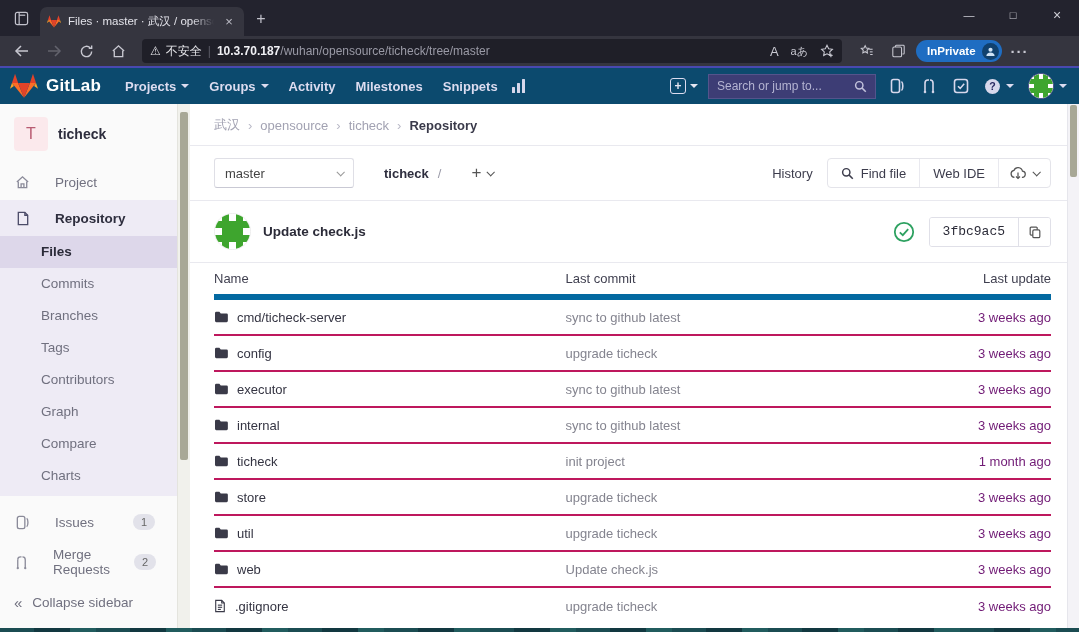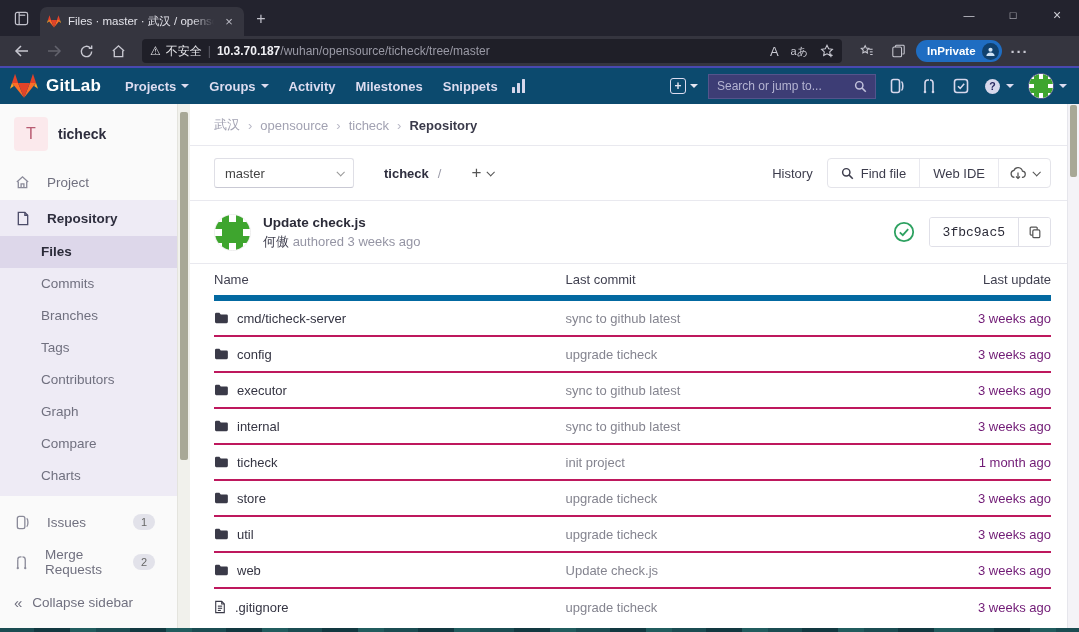--- a/index.html
+++ b/index.html
@@ -49,21 +49,21 @@
 
   
   .page{flex:1;display:flex;min-height:0;position:relative}
 
   
   .sidebar{width:190px;background:#fafafa;position:relative;flex:none;display:flex;flex-direction:column;font-size:13.5px}
   .sb-inner{flex:1;overflow:hidden;padding-right:13px}
   .sb-project{display:flex;align-items:center;gap:10px;padding:13px 0 13px 14px}
   .sb-avatar{width:34px;height:34px;border-radius:4px;background:#fbe9ec;color:#b85c72;display:flex;align-items:center;justify-content:center;font-size:16px}
   .sb-project-name{font-weight:bold;color:#2e2e3e;font-size:14px}
-  .sb-item{display:flex;align-items:center;gap:16px;height:36px;padding-left:14px;color:#70707f;cursor:pointer}
+  .sb-item{display:flex;align-items:center;gap:24px;height:36px;padding-left:14px;color:#70707f;cursor:pointer}
   .sb-item .ic{width:17px;display:flex;justify-content:center;color:#8a8a99}
   .sb-section{background:#eeebf5;padding-bottom:4px}
   .sb-section .sb-item.head{color:#2e2e3e;font-weight:bold}
   .sb-section .sb-item.head .ic{color:#4b4b68}
   .sb-sub{display:block;height:32px;line-height:32px;padding-left:41px;color:#70707f;cursor:pointer}
   .sb-sub.active{background:#ddd7ea;color:#2a2a38;font-weight:bold}
   .sb-badge{margin-left:auto;margin-right:22px;background:#e2e2ea;color:#666;border-radius:9px;font-size:11px;padding:2px 8px}
   .sb-collapse{margin-top:auto;display:flex;align-items:center;gap:10px;height:44px;padding-left:14px;color:#70707f;cursor:pointer}
   .sb-scrollbar{position:absolute;right:0;top:0;bottom:0;width:13px;background:#f1f1ec;border-left:1px solid #e4e4de}
   .sb-thumb{position:absolute;left:2px;right:2px;top:8px;height:348px;background:#a8a896;border-radius:2px}
@@ -457,24 +457,20 @@
                 <rect x="0" y="1" width="5" height="1"></rect>
                 <rect x="1" y="2" width="3" height="1"></rect>
                 <rect x="0" y="3" width="5" height="1"></rect>
                 <rect x="1" y="4" width="1" height="1"></rect>
                 <rect x="3" y="4" width="1" height="1"></rect>
               </g>
             </svg>
         </span>
         <div class="commit-text">
           <div class="commit-title">Update check.js</div>
-          <div class="commit-meta">
-            <span class="commit-author">何傲</span>
-            <span>authored 3 weeks ago</span>
-          </div>
         </div>
         <div class="commit-right">
           <span>
             <svg width="22" height="22" viewBox="0 0 22 22" fill="none">
                 <circle cx="11" cy="11" r="9.2" stroke="#2da160" stroke-width="1.8"></circle>
                 <polyline points="6.8,11.4 9.8,14.2 15.2,8.2" stroke="#2da160" stroke-width="1.8" fill="none"></polyline>
               </svg>
           </span>
           <div class="hash-group">
             <span class="hash-box">3fbc9ac5</span>

